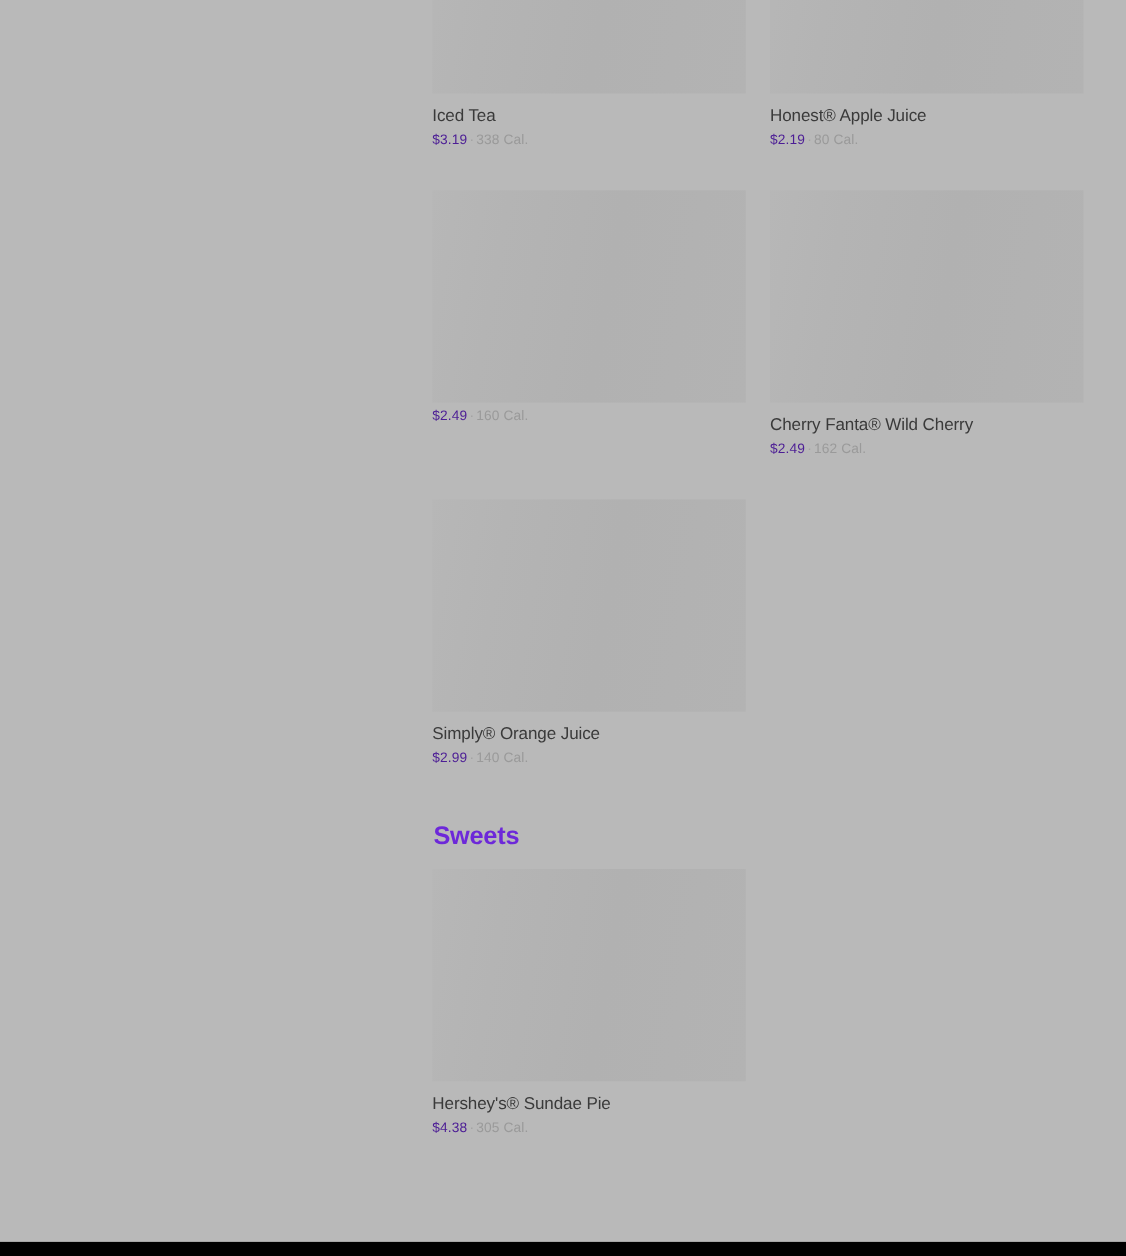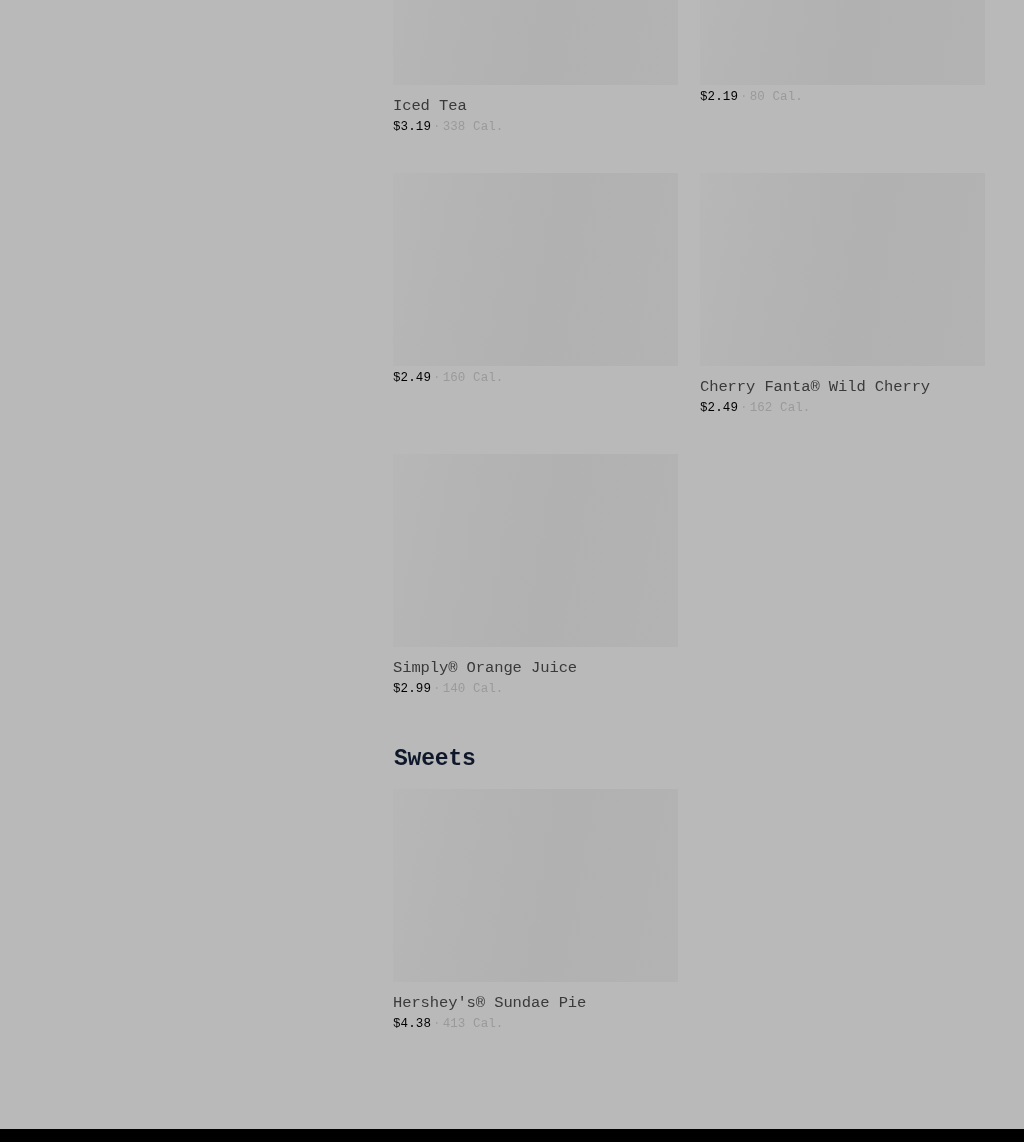--- a/index.html
+++ b/index.html
@@ -1,15 +1,15 @@
 <!DOCTYPE html>
 <html><head>
 <meta charset="utf-8">
 <style>
-  * { box-sizing: border-box; margin: 0; padding: 0; font-family: Liberation Mono, monospace; }
+  * { box-sizing: border-box; margin: 0; padding: 0; }
 
   html, body {
     width: 1024px;
     height: 1142px;
     overflow: hidden;
   }
 
   body {
     background: #b9b9b9;
     font-family: "Liberation Sans", sans-serif;
@@ -33,21 +33,21 @@
     top: -108px;
     width: 591px;
   }
 
   
   .section { width: 100%; }
 
   .section-title {
     font-size: 23px;
     font-weight: bold;
-    color: #0f172a;
+    color: #6d28d9;
     letter-spacing: -0.2px;
     margin: 0 0 17px 1px;
   }
 
   .section + .section { margin-top: 49px; }
 
   .grid {
     display: grid;
     grid-template-columns: 285px 285px;
     column-gap: 22px;
@@ -77,21 +77,21 @@
 
   .card-meta {
     margin-top: 5px;
     font-size: 12.5px;
     line-height: 15px;
     color: #9a9a9a;
     letter-spacing: 0.1px;
   }
 
   .card-price {
-    color: #000000;
+    color: #4c1d95;
     margin-top: 17px;
   }
 
   .meta-dot {
     color: #a2a2a2;
     padding: 0 2px;
   }
 
   
   .bottom-bar {
@@ -115,20 +115,21 @@
         <div class="card">
           <div class="card-thumb"></div>
           <div class="card-name">Iced Tea</div>
           <div class="card-meta">
             <span class="card-price">$3.19</span><span class="meta-dot">·</span><span class="card-cal">338 Cal.</span>
           </div>
         </div>
 
         <div class="card">
           <div class="card-thumb"></div>
+          <div class="card-name">Honest® Apple Juice</div>
           <div class="card-meta">
             <span class="card-price">$2.19</span><span class="meta-dot">·</span><span class="card-cal">80 Cal.</span>
           </div>
         </div>
 
         <div class="card">
           <div class="card-thumb"></div>
           <div class="card-meta">
             <span class="card-price">$2.49</span><span class="meta-dot">·</span><span class="card-cal">160 Cal.</span>
           </div>
@@ -154,21 +155,21 @@
     </section>
 
     <section class="section">
       <h2 class="section-title">Sweets</h2>
       <div class="grid">
 
         <div class="card">
           <div class="card-thumb"></div>
           <div class="card-name">Hershey's® Sundae Pie</div>
           <div class="card-meta">
-            <span class="card-price">$4.38</span><span class="meta-dot">·</span><span class="card-cal">413 Cal.</span>
+            <span class="card-price">$4.38</span><span class="meta-dot">·</span><span class="card-cal">305 Cal.</span>
           </div>
         </div>
 
       </div>
     </section>
 
   </div>
 </div>
 
 <div class="bottom-bar"></div>

